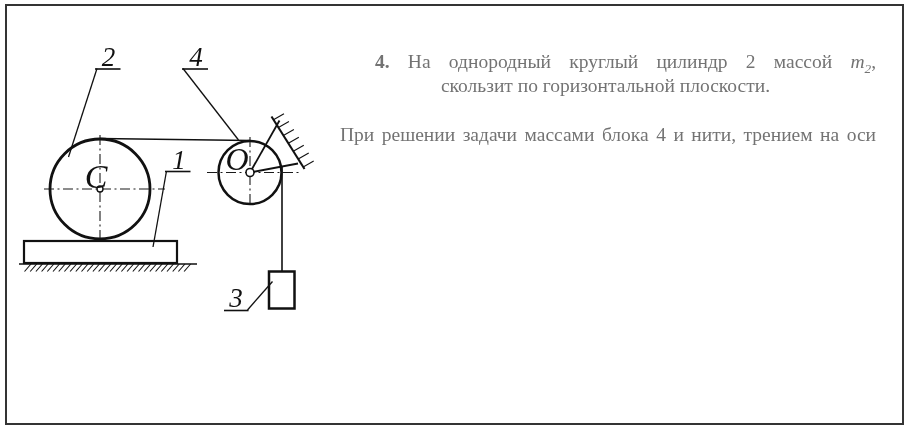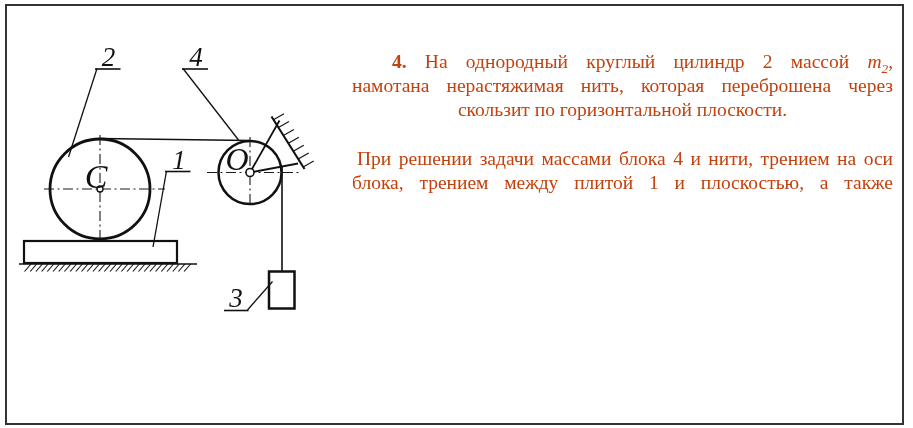--- a/index.html
+++ b/index.html
@@ -22,23 +22,23 @@
     position:absolute;left:0;top:0;
     width:340px;height:340px;
   }
   .diagram-svg text{
     font-family:"Liberation Serif", serif;
     font-style:italic;
     fill:#111111;
   }
   .textblock{
     position:absolute;
-    left:352px;top:50px;
+    left:335px;top:50px;
     width:541px;
-    color:#c2410c;
+    color:#737373;
     font-size:19.5px;
     line-height:24px;
   }
   .para{margin:0;}
   .para.gap{margin-top:25px;font-family:Liberation Serif, serif;}
   .line{
     text-align:justify;
     text-align-last:justify;
     height:24px;
     overflow:visible;
@@ -157,22 +157,20 @@
     <text x="196" y="66" font-size="27" text-anchor="middle">4</text>
     <text x="179" y="168.5" font-size="27" text-anchor="middle">1</text>
     <text x="236" y="307" font-size="27" text-anchor="middle">3</text>
     <text x="96" y="188" font-size="34" text-anchor="middle">C</text>
     <text x="237" y="169.5" font-size="32" text-anchor="middle">O</text>
   </svg>
 
   <div class="textblock">
       <div class="para">
         <div class="line ind"><span class="b">4.</span><span> На однородный круглый цилиндр 2 массой </span><span class="i">m</span><sub>2</sub><span>,</span></div>
-        <div class="line"><span>намотана нерастяжимая нить, которая переброшена через</span></div>
         <div class="line nj"><span>скользит по горизонтальной плоскости.</span></div>
       </div>
       <div class="para gap">
         <div class="line sind"><span>При решении задачи массами блока 4 и нити, трением на оси</span></div>
-        <div class="line"><span>блока, трением между плитой 1 и плоскостью, а также</span></div>
       </div>
     </div>
 
 </div>
 
 </body></html>

